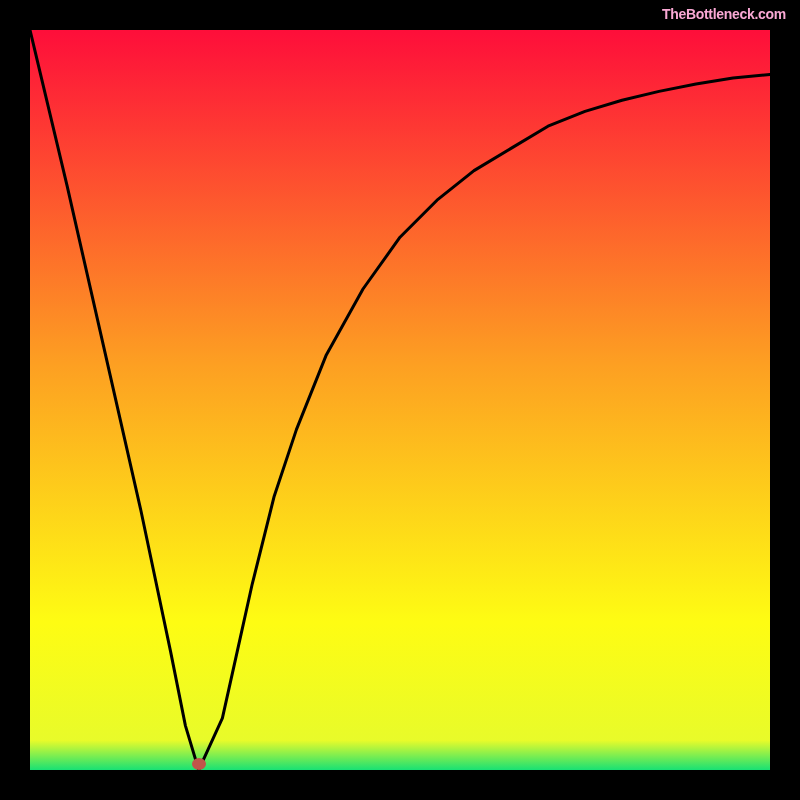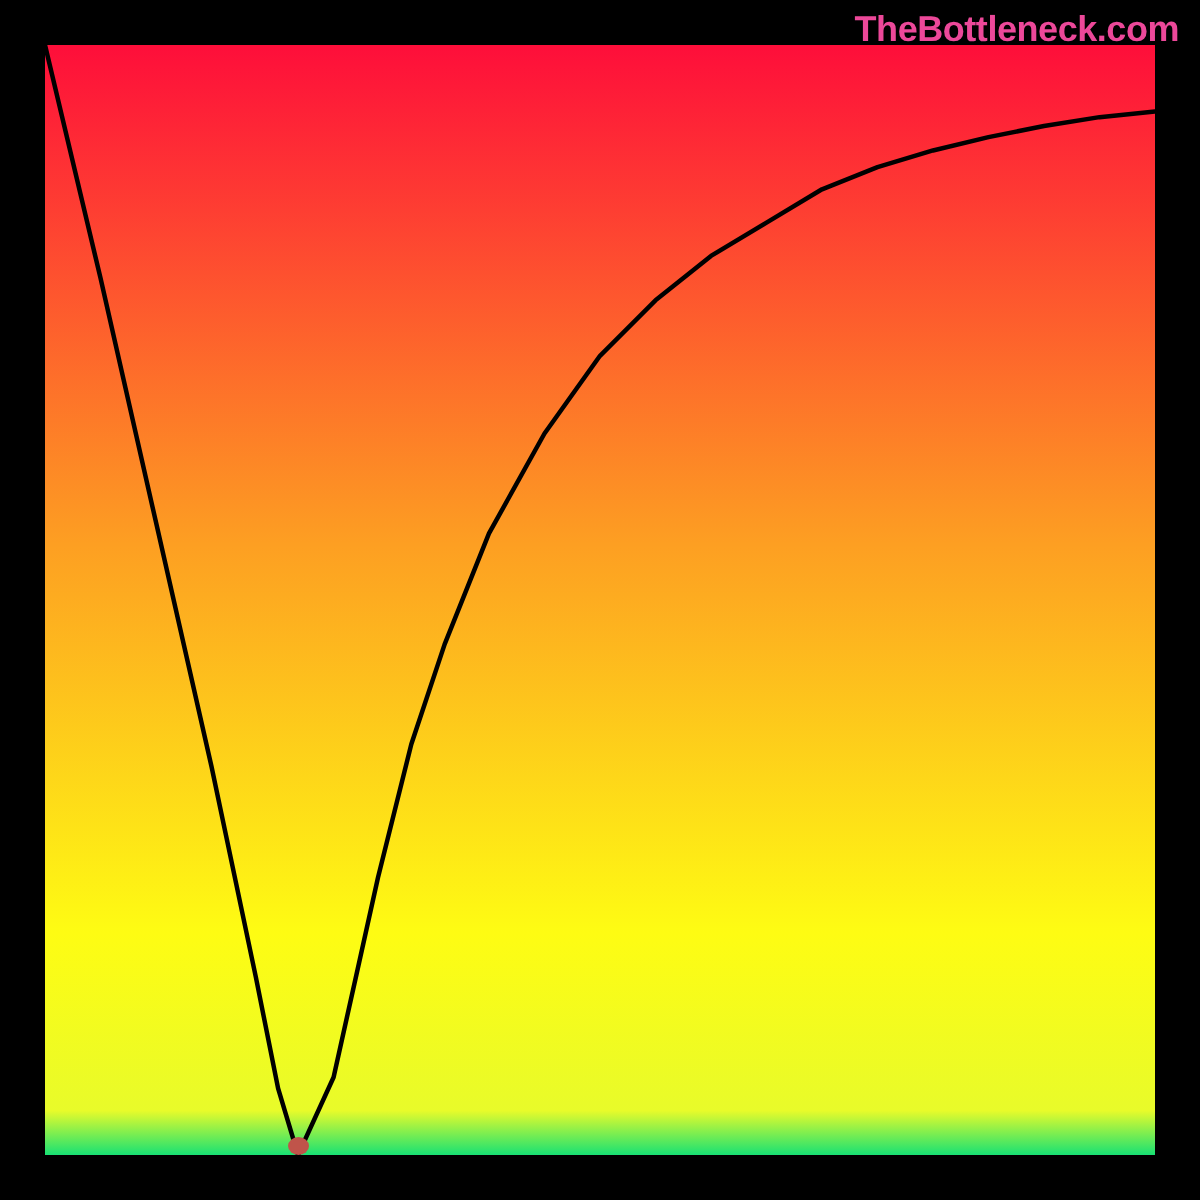--- a/index.html
+++ b/index.html
@@ -33,22 +33,22 @@
   }
   svg.curve {
     position: absolute;
     left: 0;
     top: 0;
   }
   .attribution {
     position: absolute;
     top: 6px;
     right: 14px;
-    color: #ec4899;
-    font-size: 24px;
+    color: #f9a8d4;
+    font-size: 14px;
     font-weight: 600;
     letter-spacing: -0.3px;
   }
   .marker {
     position: absolute;
     width: 14px;
     height: 12px;
     border-radius: 50%;
     background: #c0544a;
     transform: translate(-50%, -50%);

